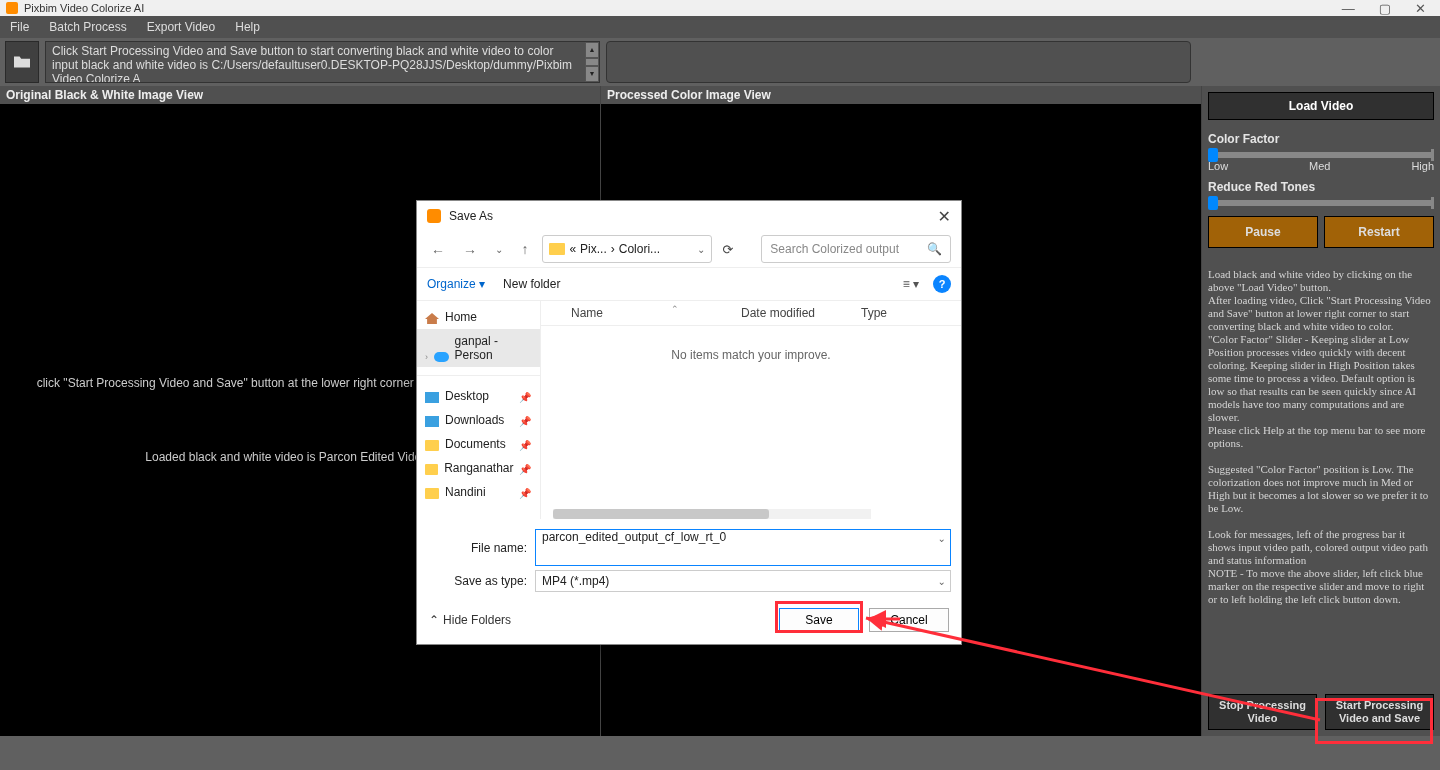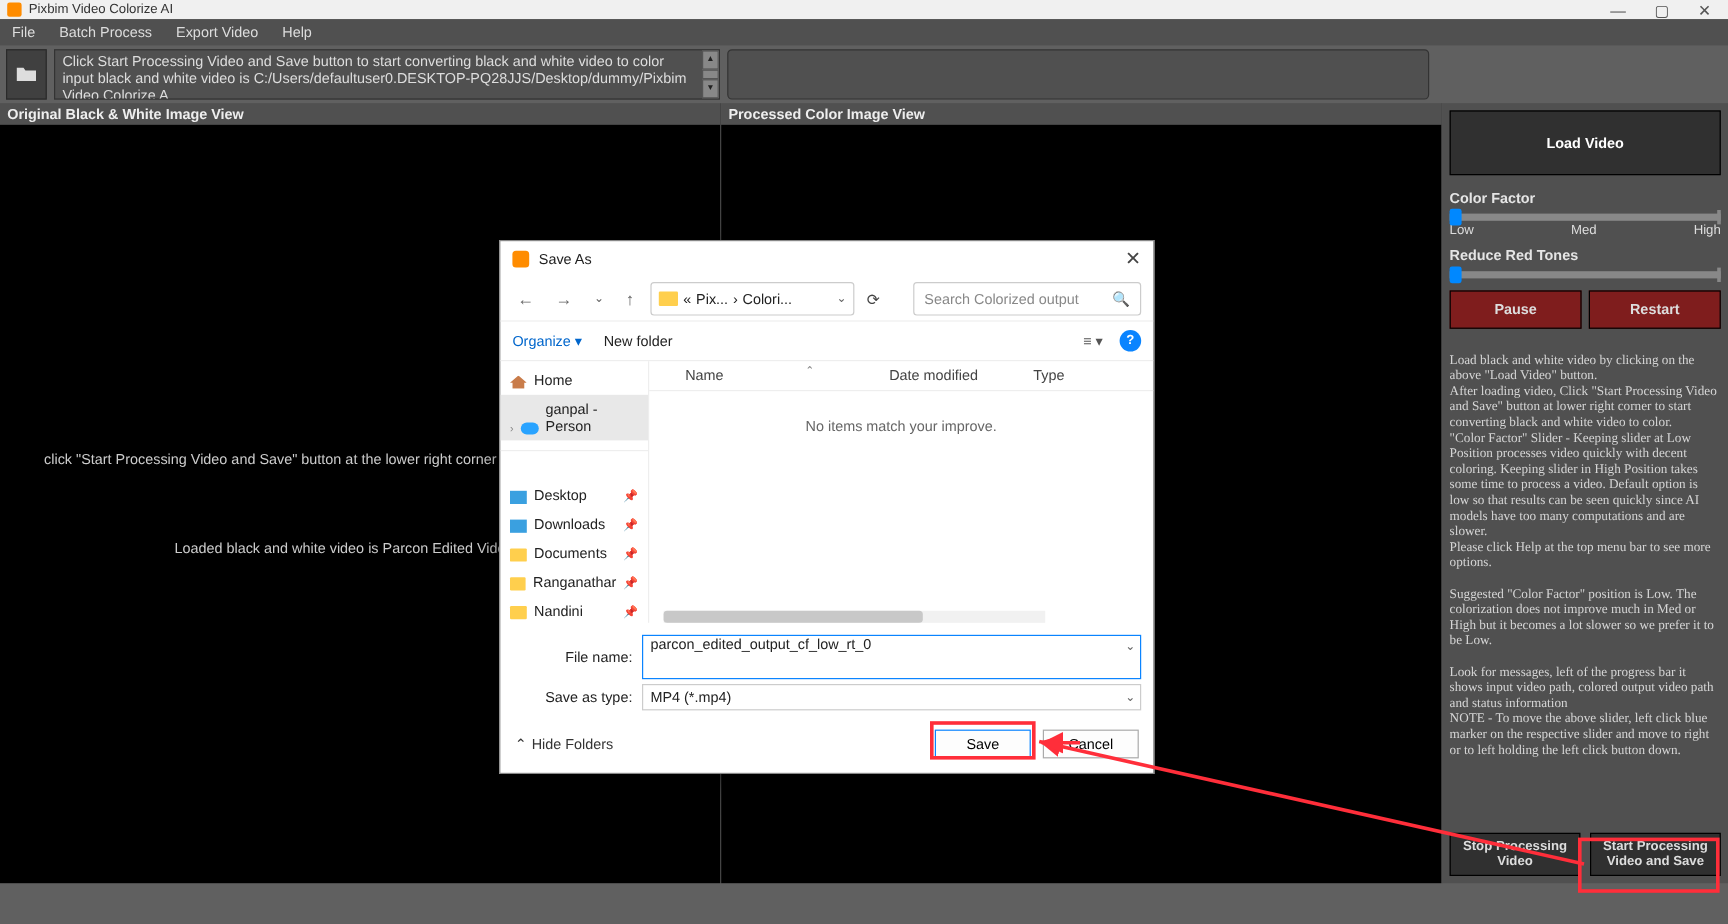--- a/index.html
+++ b/index.html
@@ -23,28 +23,28 @@
 .msgbox .scr div { flex: 1; border: 1px solid #555; font-size: 7px; text-align: center; color: #222; }
 .pathinput { flex: 1; background: #505050; border: 1px solid #333; border-radius: 4px; }
 
 .workspace { display: flex; height: 650px; }
 .views { flex: 1; display: flex; }
 .viewcol { flex: 1; display: flex; flex-direction: column; border-right: 1px solid #444; }
 .viewhdr { background: #505050; font-size: 12px; font-weight: bold; padding: 2px 6px; color: #eee; }
 .viewbody { flex: 1; background: #000; position: relative; color: #ccc; font-size: 12px; }
 
 .sidepanel { width: 238px; background: #505050; padding: 6px; font-size: 12px; color: #ddd; display: flex; flex-direction: column; }
-.loadbtn { background: #303030; border: 1px solid #000; color: #fff; font-weight: bold; text-align: center; padding: 19px 0; margin-bottom: 8px; }
+.loadbtn { background: #303030; border: 1px solid #000; color: #fff; font-weight: bold; text-align: center; padding: 6px 0; margin-bottom: 8px; }
 .slabel { font-weight: bold; margin-top: 4px; color: #e5e5e5; }
 .strack { position: relative; height: 6px; background: #888; margin: 6px 0 2px; }
 .sthumb { position: absolute; left: 0; top: -4px; width: 10px; height: 14px; background: #08f; border-radius: 2px; }
 .strack .tick { position: absolute; right: 0; top: -3px; width: 3px; height: 12px; background: #888; }
 .sll { display: flex; justify-content: space-between; font-size: 11px; margin-bottom: 4px; }
 .twobtn { display: flex; gap: 6px; margin: 8px 0; }
-.twobtn div { flex: 1; background: #7f1d1d; border: 1px solid #000; text-align: center; padding: 8px 0; font-weight: bold; }
+.twobtn div { flex: 1; background: #a16207; border: 1px solid #000; text-align: center; padding: 8px 0; font-weight: bold; }
 .helptext { font-size: 11px; line-height: 13px; color: #d5d5d5; margin-top: 12px; overflow: hidden; font-family: Liberation Serif, serif; }
 .bottombtns { margin-top: auto; display: flex; gap: 8px; }
 .bottombtns div { flex: 1; background: #303030; border: 1px solid #000; text-align: center; padding: 4px 2px; font-weight: bold; font-size: 11px; line-height: 13px; }
 
 
 .hint { position: absolute; left: 50%; transform: translateX(-50%); text-align: center; width: 90%; }
 
 
 .dialog { position: absolute; left: 416px; top: 200px; width: 546px; height: 445px; background: #fff; color: #222; border: 1px solid #888; box-shadow: 0 4px 20px rgba(0,0,0,0.5); font-size: 12px; display: flex; flex-direction: column; }
 .dtitle { height: 30px; display: flex; align-items: center; padding: 0 10px; }
@@ -235,21 +235,21 @@
         <div class="item">
             <div class="ic home"></div>
             <span>Home</span>
           </div>
         <div class="item sel">
             <span style="color:#888;font-size:9px">›</span>
             <div class="ic cloud"></div>
             <span>ganpal - Person</span>
           </div>
       </div>
-      <div class="grp" style="border-top:1px solid #eee;margin-top:4px;padding-top:25px">
+      <div class="grp" style="border-top:1px solid #eee;margin-top:4px;padding-top:8px">
         <div class="item">
             <div class="ic desktop"></div>
             <span>Desktop</span>
             <span class="pin">📌</span>
           </div>
         <div class="item">
             <div class="ic dl"></div>
             <span>Downloads</span>
             <span class="pin">📌</span>
           </div>

